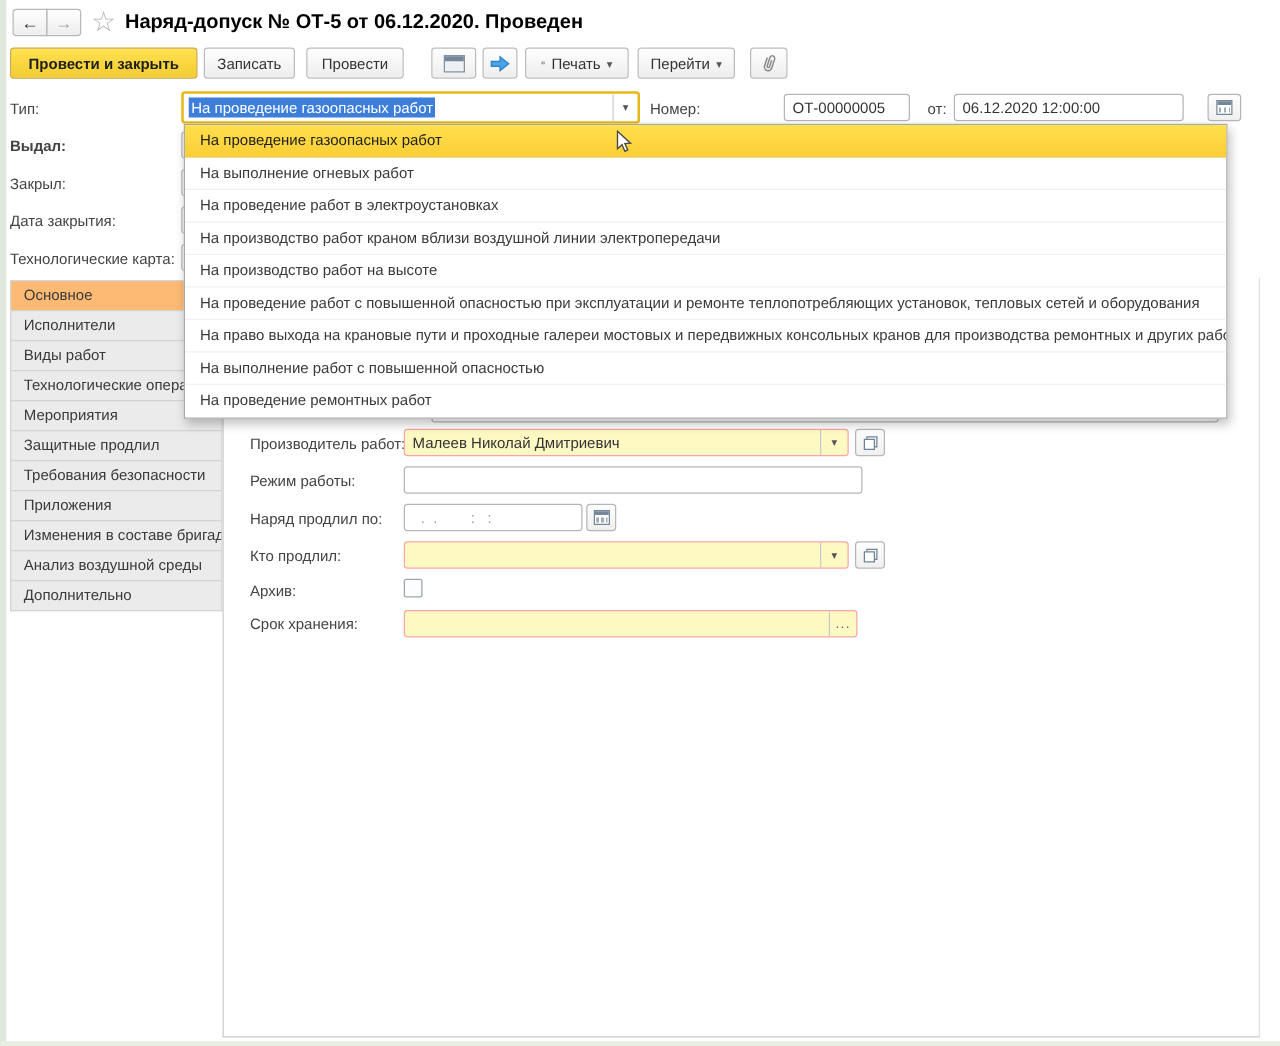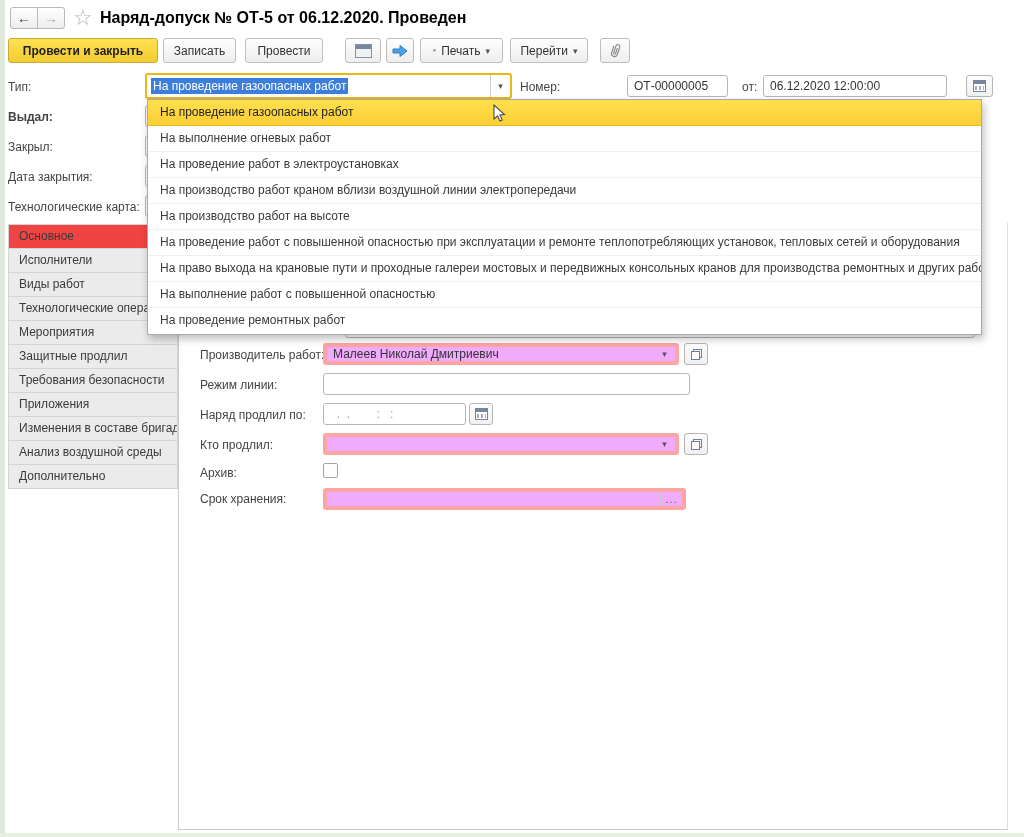--- a/index.html
+++ b/index.html
@@ -52,21 +52,21 @@
   .icon-open { width:11px; height:11px; position:relative; display:inline-block; }
   .icon-open::before { content:""; position:absolute; right:0; top:0; width:7px; height:7px; border:1px solid #6f8196; }
   .icon-open::after { content:""; position:absolute; left:0; bottom:0; width:7px; height:7px; border:1px solid #6f8196; background:#fff; }
 
   
   .lbl { color:#444; white-space:nowrap; }
   .input {
     border:1px solid #b6b6b6; border-radius:3px; background:#fff;
     height:22px; font-family:inherit; font-size:12px; color:#333; padding:0 6px;
   }
-  .combo { display:flex; align-items:stretch; border:4px solid #fca5a5; border-radius:3px; background:#f0abfc; height:22px; }
+  .combo { display:flex; align-items:stretch; border:1px solid #fca5a5; border-radius:3px; background:#fef9c3; height:22px; }
   .combo .val { flex:1; display:flex; align-items:center; padding:0 6px; overflow:hidden; white-space:nowrap; }
   .combo .arrow-seg { width:22px; border-left:1px solid #c9c9c9; display:flex; align-items:center; justify-content:center; color:#555; font-size:9px; cursor:pointer; }
   .combo .more-seg { width:22px; border-left:1px solid #c9c9c9; display:flex; align-items:center; justify-content:center; color:#666; font-size:11px; cursor:pointer; letter-spacing:1px; }
   .combo-focus {
     display:flex; align-items:stretch; border:2px solid #e9b816; border-radius:3px; background:#fff; height:26px; z-index:45;
   }
   .combo-focus .val { flex:1; display:flex; align-items:center; padding:0 4px; overflow:hidden; white-space:nowrap; }
   .combo-focus .sel { background:#3d7edb; color:#fff; padding:1px 2px; }
   .combo-focus .arrow-seg { width:20px; border-left:1px solid #cfcfcf; display:flex; align-items:center; justify-content:center; color:#555; font-size:9px; cursor:pointer; }
   .side-btn {
@@ -89,21 +89,21 @@
   .dd-item.hl { background:linear-gradient(#ffe04e,#fbce35); color:#1f1f1f; border-bottom:1px solid #e8bd2a; }
 
   
   .tabs { display:flex; flex-direction:column; }
   .tab {
     height:25px; line-height:23px; padding:0 10px; margin-top:-1px;
     background:#ebebeb; border:1px solid #d4d4d4; color:#3a3a3a;
     white-space:nowrap; overflow:hidden; cursor:pointer;
   }
   .tab:first-child { margin-top:0; }
-  .tab.active { background:#ef4444; }
+  .tab.active { background:#fdba74; }
 
   .panel { border-left:1px solid #cdcdcd; border-right:1px solid #e0e0e0; border-bottom:1px solid #c9c9c9; }
 </style>
 </head>
 <body>
 
 <div class="abs window-edge-left"></div>
 <div class="abs window-edge-bottom"></div>
 
 <div class="abs nav-btn back" style="left:10px; top:7px;">
@@ -199,21 +199,21 @@
 <div class="abs combo" style="left:323px; top:343px; width:356px;">
   <div class="val">Малеев Николай Дмитриевич</div>
   <div class="arrow-seg">
     <span>▾</span>
   </div>
 </div>
 <div class="abs side-btn" style="left:684px; top:343px; width:24px; height:22px;">
   <span class="icon-open"></span>
 </div>
 
-<div class="abs lbl" style="left:200px; top:378px;">Режим линии:</div>
+<div class="abs lbl" style="left:200px; top:378px;">Режим работы:</div>
 <input class="abs input" style="left: 323px; top: 373px; width: 367px;" value="">
 
 <div class="abs lbl" style="left:200px; top:408px;">Наряд продлил по:</div>
 <div class="abs input" style="left:323px; top:403px; width:143px; display:flex; align-items:center;">
   <span class="placeholder">  .  .        :   :</span>
 </div>
 <div class="abs side-btn" style="left:469px; top:403px; width:24px; height:22px;">
   <span class="icon-cal"></span>
 </div>
 

